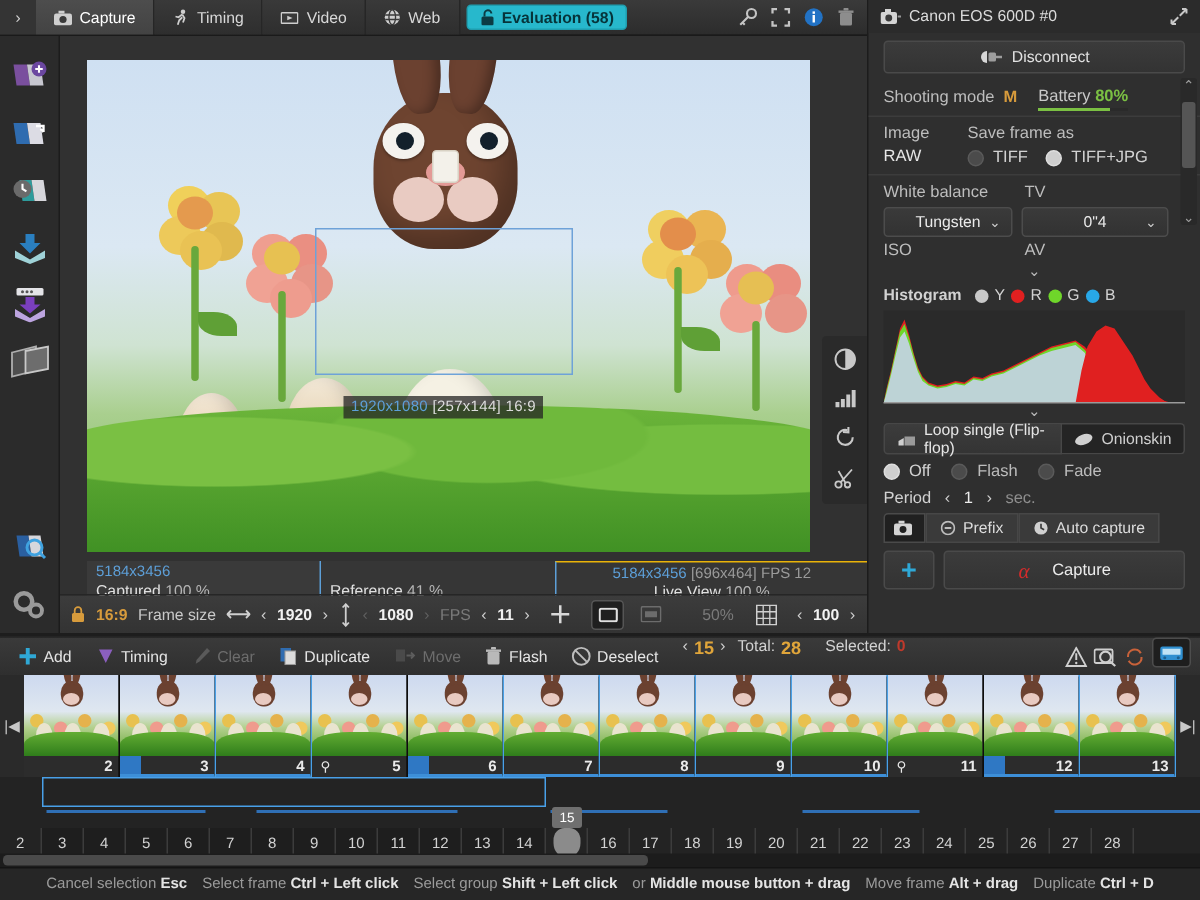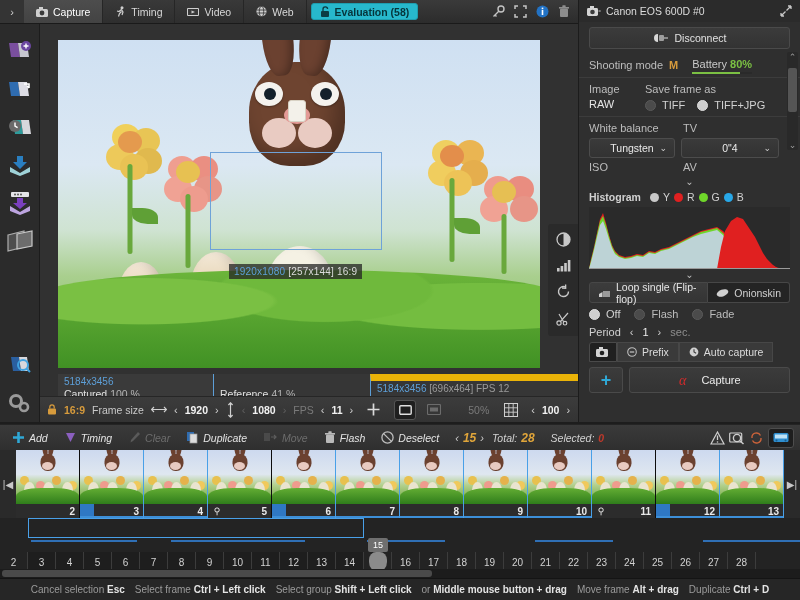--- a/index.html
+++ b/index.html
@@ -110,21 +110,21 @@
     position: absolute; right: 0; top: 200px; width: 30px;
     display: flex; flex-direction: column; align-items: center; gap: 12px;
     background: #2a2a2a; padding: 8px 0 10px; border-radius: 3px 0 0 3px;
   }
 
   
   .infostrip { position: absolute; left: 18px; top: 350px; width: 520px; height: 36px; display: flex; }
   .iseg { height: 36px; padding: 2px 6px 0; position: relative; }
   .iseg.a { width: 155px; background: #3a3a3a; }
   .iseg.b { width: 157px; background: #363636; border-left: 1px solid #5d9fd8; }
-  .iseg.c { width: 208px; background: #363636; border-left: 1px solid #5d9fd8; border-top: 7px solid #eab308; }
+  .iseg.c { width: 208px; background: #363636; border-left: 1px solid #5d9fd8; border-top: 1px solid #eab308; text-align: center; }
   .iline1 { font-size: 10px; color: #5d9fd8; }
   .iline1 .dim { color: #9a9a9a; }
   .iline1 .fps { color: #9a9a9a; }
   .iline2 { font-size: 10.5px; color: #e0e0e0; margin-top: 1px; }
   .iline2 .pct { color: #b4b4b4; }
   .minibar { position: absolute; left: 6px; bottom: 2px; right: 6px; height: 8px; display: flex; align-items: center; gap: 4px; }
   .knob { width: 7px; height: 7px; border-radius: 50%; background: #585858; }
   .track { flex: 1; height: 6px; background: #2c2c2c; border: 1px solid #444; position: relative; }
   .track i { position: absolute; right: 6px; top: -1px; font-size: 8px; color: #7d7d7d; font-style: normal; }
 
@@ -187,21 +187,21 @@
   .capTab { height: 20px; padding: 0 9px; display: flex; align-items: center; gap: 5px; font-size: 10.5px; background: #3a3a3a; border: 1px solid #474747; color: #dcdcdc; }
   .capIcon { width: 28px; height: 20px; background: #202020; border: 1px solid #4a4a4a; border-radius: 3px 0 0 0; display: flex; align-items: center; justify-content: center; }
   .caprow { display: flex; gap: 6px; padding: 5px 10px 0; }
   .plusbtn { width: 34px; height: 26px; background: linear-gradient(#3b3b3b,#333); border: 1px solid #4a4a4a; border-radius: 3px; display: flex; align-items: center; justify-content: center; color: #2fa8d6; font-size: 18px; font-weight: bold; }
   .capbtn { flex: 1; height: 26px; background: linear-gradient(#3b3b3b,#333); border: 1px solid #4a4a4a; border-radius: 3px; display: flex; align-items: center; justify-content: center; gap: 7px; font-size: 11px; color: #ececec; }
 
   
   .edittb {
     position: absolute; left: 0; top: 424px; width: 800px; height: 26px;
     background: linear-gradient(#3a3a3a,#2f2f2f); border-top: 1px solid #242424;
-    display: flex; align-items: center; gap: 4px; padding: 0 6px; font-size: 10.5px; font-style: italic;
+    display: flex; gap: 4px; padding: 0 6px; font-size: 10.5px;
   }
   .etool { display: flex; align-items: center; gap: 4px; padding: 0 6px; color: #e4e4e4; white-space: nowrap; }
   .etool.dis { color: #6d6d6d; }
   .num-or { color: #e0a53a; font-weight: bold; font-size: 12px; }
   .num-red { color: #c0392b; font-weight: bold; }
   .edittb .sp { flex: 1; }
   .ebtn-act { width: 26px; height: 20px; background: #1e1e1e; border: 1px solid #4d4d4d; border-radius: 3px; display: flex; align-items: center; justify-content: center; }
 
   
   .strip {

